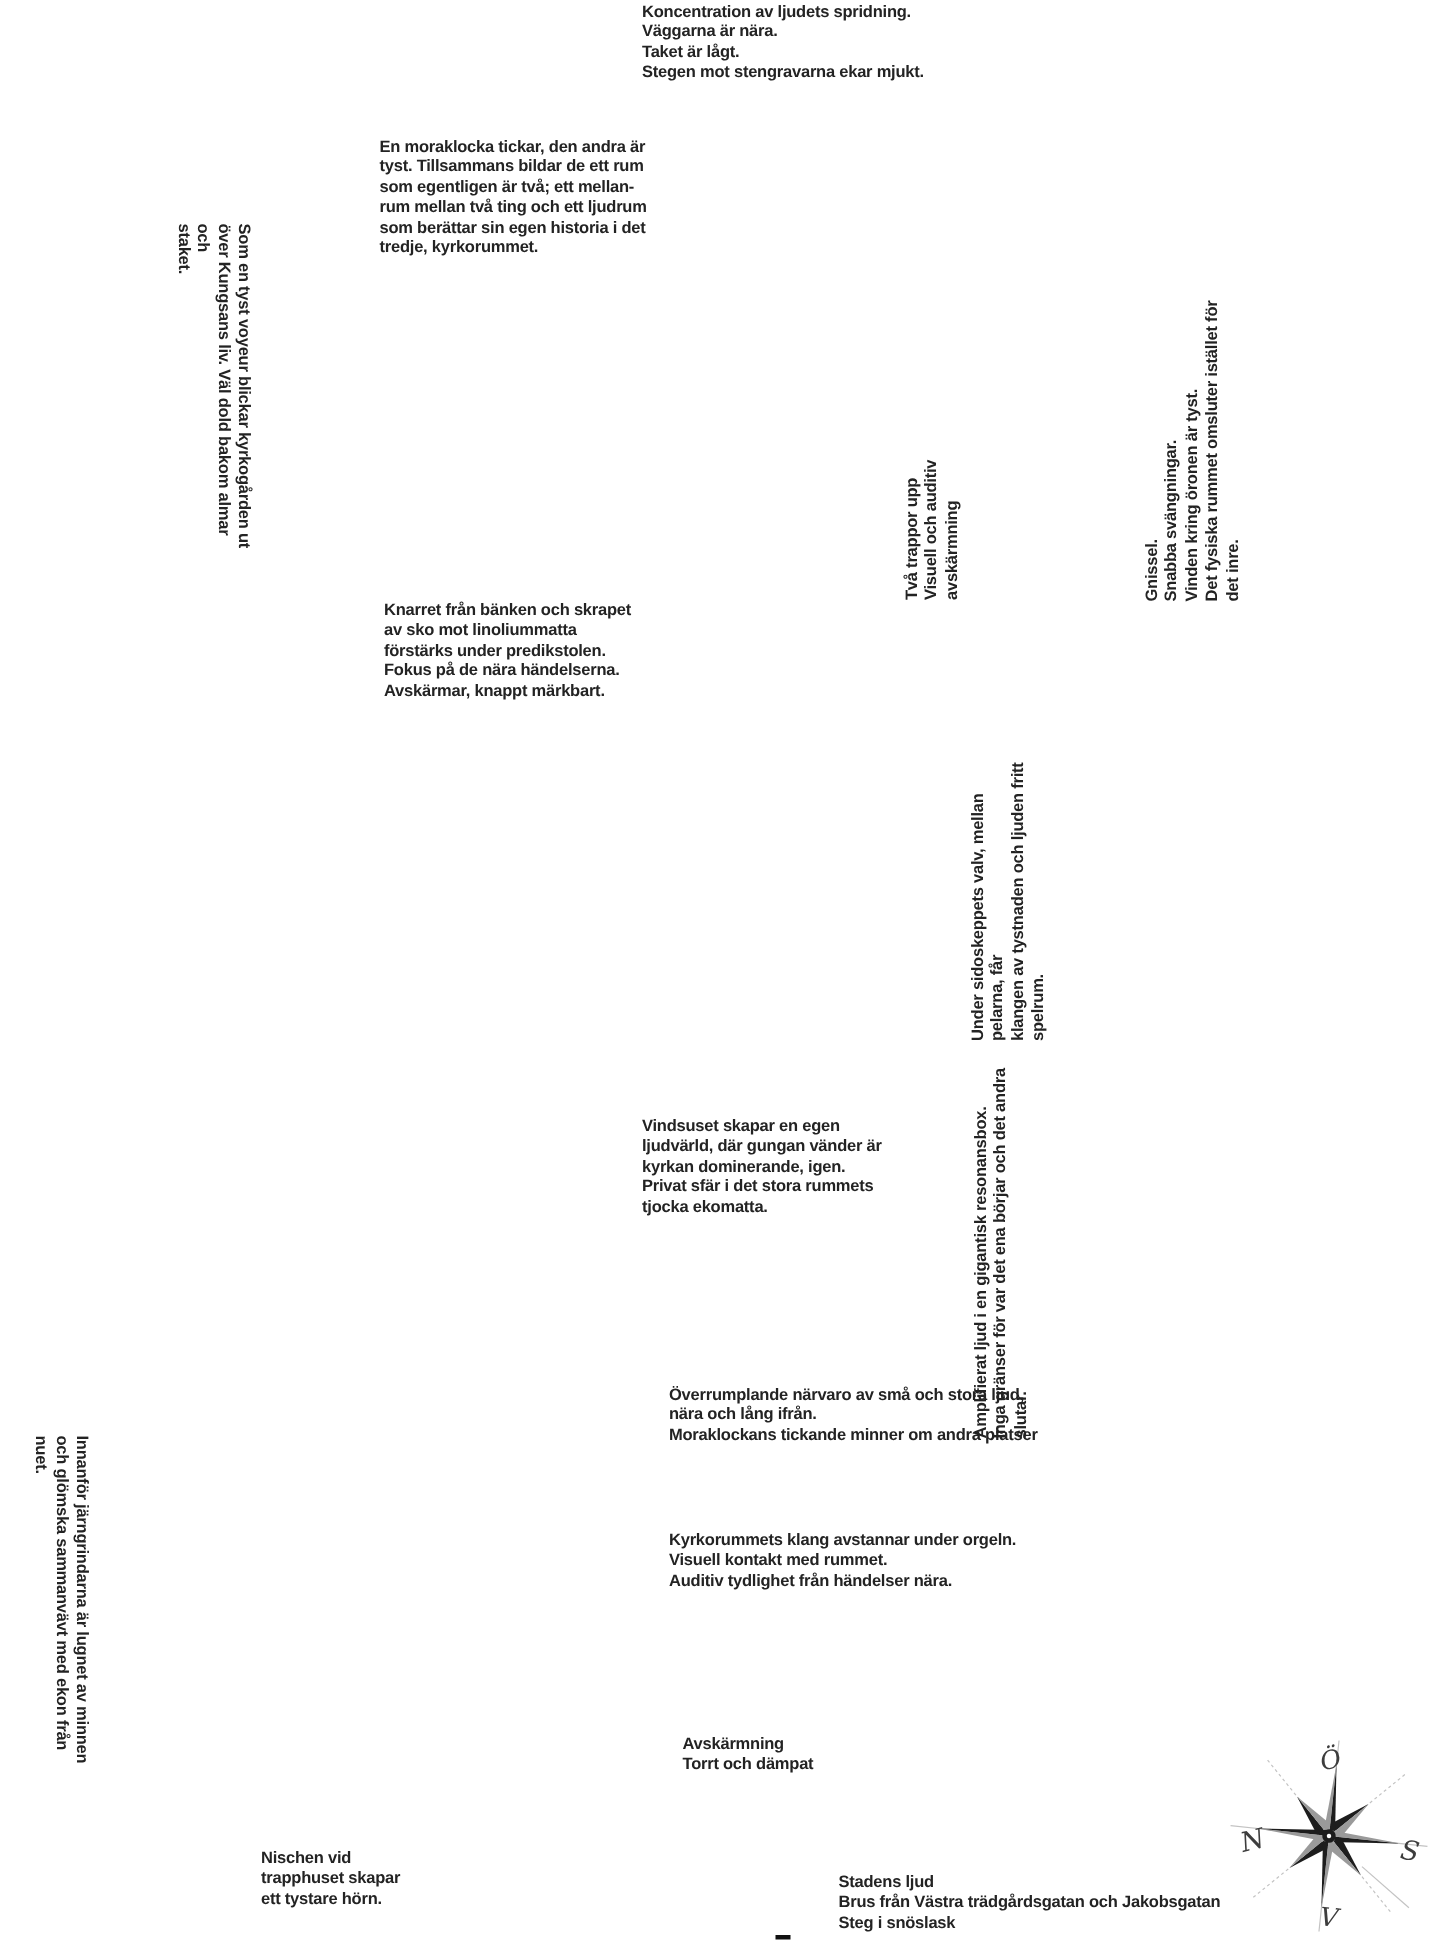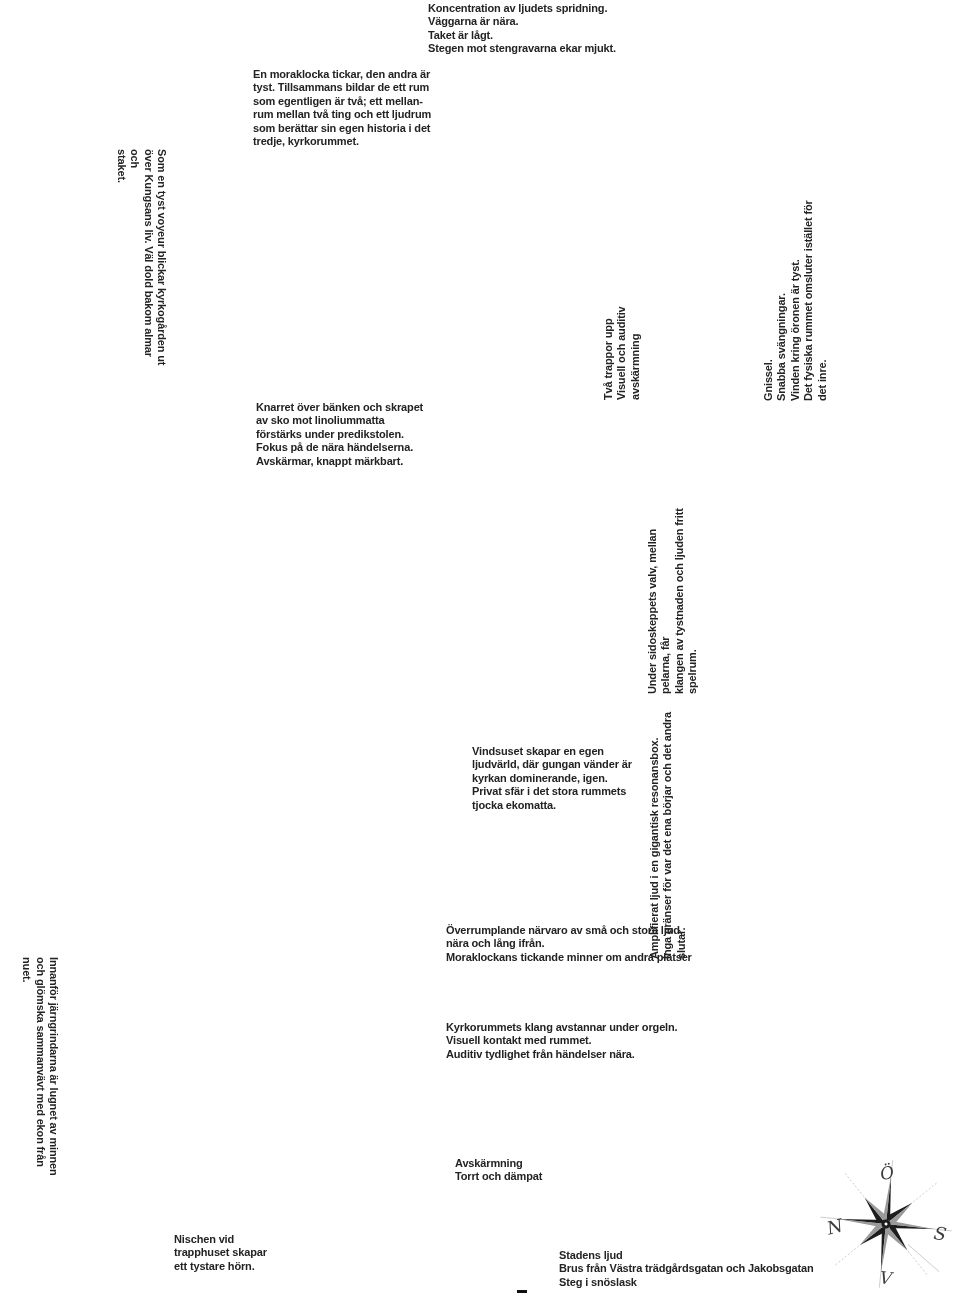--- a/index.html
+++ b/index.html
@@ -39,49 +39,49 @@
   }
 </style>
 </head>
 <body>
 
 <div class="tb" style="left:428px;top:2px;">Koncentration av ljudets spridning.
 Väggarna är nära.
 Taket är lågt.
 Stegen mot stengravarna ekar mjukt.</div>
 
-<div class="tb" style="left:253px;top:68px;width:250px;">En moraklocka tickar, den andra är
+<div class="tb" style="left:253px;top:92px;width:250px;">En moraklocka tickar, den andra är
 tyst. Tillsammans bildar de ett rum
 som egentligen är två; ett mellan-
 rum mellan två ting och ett ljudrum
 som berättar sin egen historia i det
 tredje, kyrkorummet.</div>
 
 <div class="tb rot90" style="left:168px;top:149px;width:220px;">Som en tyst voyeur blickar kyrkogården ut
 över Kungsans liv. Väl dold bakom almar och
 staket.</div>
 
-<div class="tb" style="left:256px;top:401px;width:230px;">Knarret över bänken och skrapet
+<div class="tb" style="left:256px;top:401px;width:230px;">Knarret från bänken och skrapet
 av sko mot linoliummatta
 förstärks under predikstolen.
 Fokus på de nära händelserna.
 Avskärmar, knappt märkbart.</div>
 
 <div class="tb rotm90" style="left:602px;top:400px;width:142px;">Två trappor upp
 Visuell och auditiv avskärmning</div>
 
 <div class="tb rotm90" style="left:762px;top:401px;width:214px;">Gnissel.
 Snabba svängningar.
 Vinden kring öronen är tyst.
 Det fysiska rummet omsluter istället för det inre.</div>
 
 <div class="tb rotm90" style="left:646px;top:694px;width:208px;">Under sidoskeppets valv, mellan pelarna, får
 klangen av tystnaden och ljuden fritt spelrum.</div>
 
-<div class="tb" style="left:428px;top:745px;width:190px;margin-left:44px;">Vindsuset skapar en egen
+<div class="tb" style="left:428px;top:745px;width:190px;">Vindsuset skapar en egen
 ljudvärld, där gungan vänder är
 kyrkan dominerande, igen.
 Privat sfär i det stora rummets
 tjocka ekomatta.</div>
 
 <div class="tb rotm90" style="left:648px;top:959px;width:248px;">Amplifierat ljud i en gigantisk resonansbox.
 Inga gränser för var det ena börjar och det andra slutar.</div>
 
 <div class="tb" style="left:446px;top:924px;width:260px;">Överrumplande närvaro av små och stora ljud,
 nära och lång ifrån.

